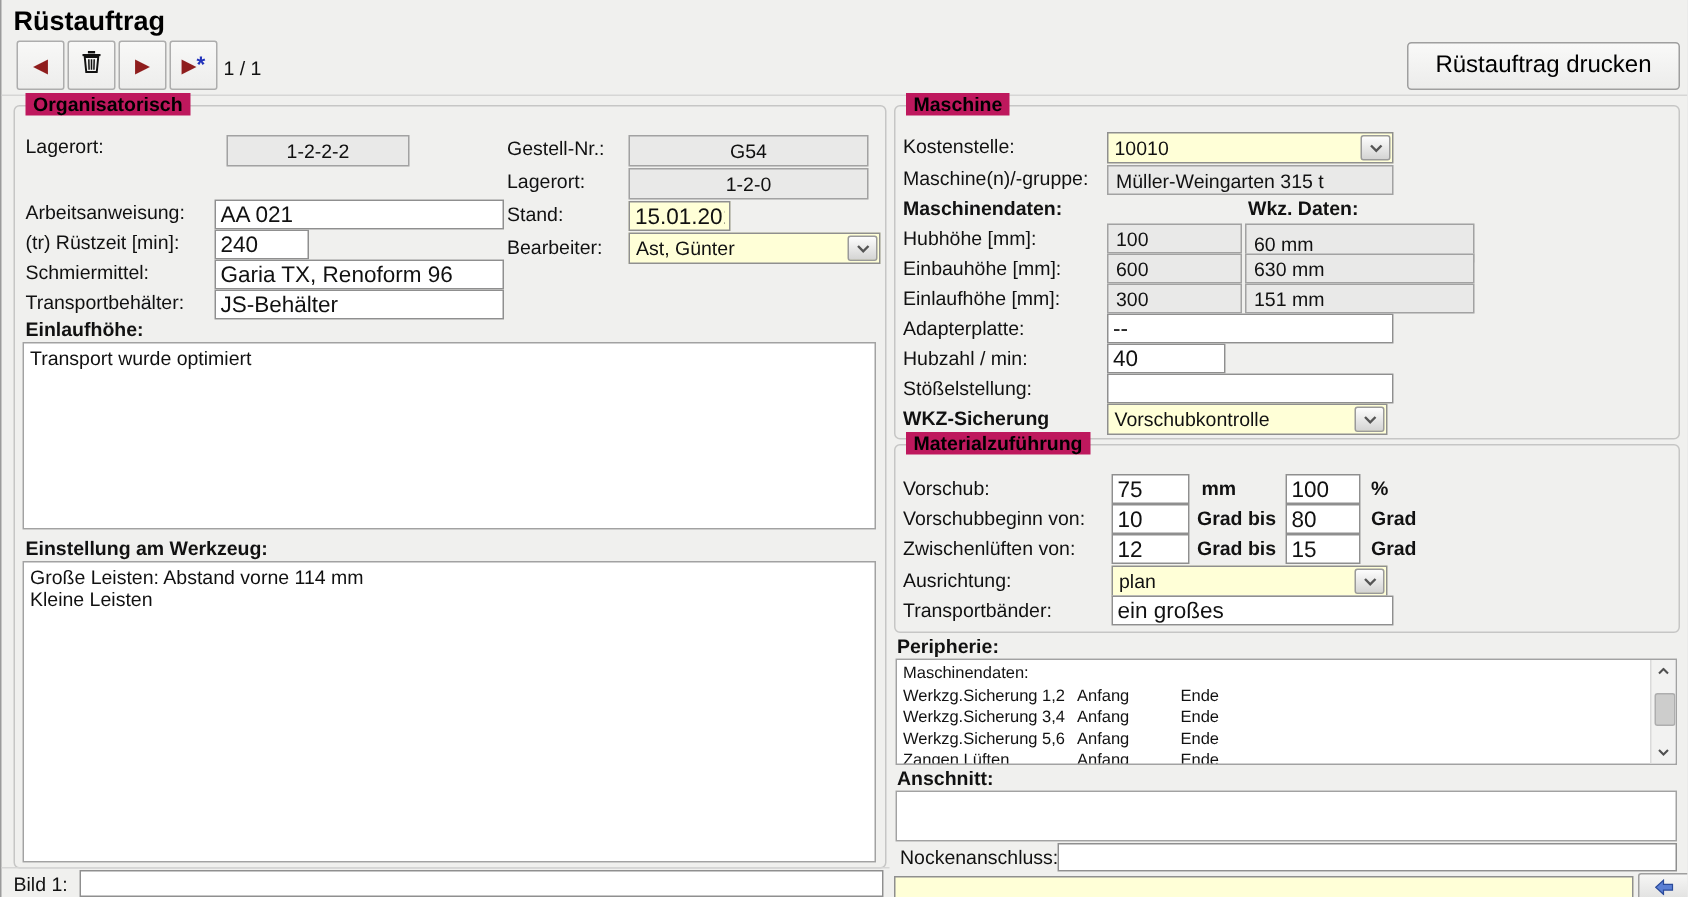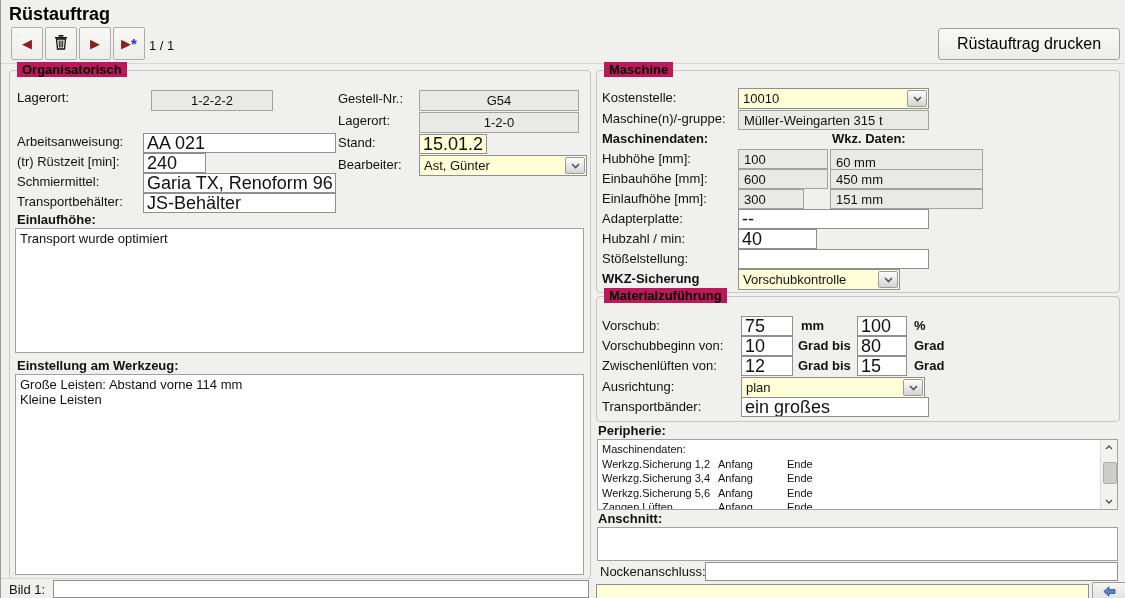--- a/index.html
+++ b/index.html
@@ -11,21 +11,21 @@
   .tbtn{position:absolute;width:30px;height:31px;background:linear-gradient(#f8f8f7,#ededec);
         border:1px solid #adadad;border-radius:2px;display:flex;align-items:center;justify-content:center;cursor:pointer;}
   .arrow{color:#8f1d1d;font-size:13px;line-height:13px;}
   .star{color:#2233bb;font-size:15px;font-weight:bold;line-height:10px;}
   .pbtn{position:absolute;left:937px;top:28px;width:180px;height:30px;background:linear-gradient(#f9f9f8,#ececeb);
         border:1px solid #9f9f9f;border-radius:3px;font-size:16px;display:flex;align-items:center;justify-content:center;cursor:pointer;}
   .hline{position:absolute;height:1px;background:#d6d6d5;}
   .grp{position:absolute;border:1px solid #c6c6c5;border-radius:4px;}
   .legend{position:absolute;top:-9px;left:7px;background:#be185d;padding:0 5px;font-weight:bold;font-size:13px;white-space:nowrap;}
   .inp{position:absolute;border:1px solid #8f8f8f;background:#fff;font-family:"Liberation Sans",sans-serif;
-       font-size:18px;padding:1px 3px;box-sizing:border-box;outline:none;color:#111;}
+       font-size:15px;padding:1px 3px;box-sizing:border-box;outline:none;color:#111;}
   .yellow{background:#ffffd7 !important;}
   .ro{position:absolute;border:1px solid #a2a2a2;background:#e9e9e8;font-size:13px;box-sizing:border-box;
       display:flex;align-items:center;padding:0 5px;color:#111;}
   .ro.center{justify-content:center;padding:0;}
   .combo{position:absolute;border:1px solid #8f8f8f;background:#ffffd7;box-sizing:border-box;font-size:13px;
          display:flex;align-items:center;padding-left:4px;color:#111;}
   .cbtn{position:absolute;right:1px;top:1px;bottom:1px;width:20px;background:linear-gradient(#fdfdfd,#d4d4d3);
         border:1px solid #9a9a9a;border-radius:2px;box-sizing:border-box;display:flex;align-items:center;justify-content:center;cursor:pointer;}
   .txt{position:absolute;background:#fff;border:1px solid #a2a2a2;box-sizing:border-box;font-size:13px;
        padding:2px 4px;white-space:pre-wrap;overflow:hidden;color:#111;}
@@ -144,37 +144,37 @@
 
   <div class="lbl b" style="left:601px;top:131px;">Maschinendaten:</div>
   <div class="lbl b" style="left:831px;top:131px;">Wkz. Daten:</div>
 
   <div class="lbl" style="left:601px;top:151px;">Hubhöhe [mm]:</div>
   <div class="ro" style="left:737px;top:149px;width:90px;height:20px;">100</div>
   <div class="ro" style="left:829px;top:149px;width:153px;height:26px;">60 mm</div>
 
   <div class="lbl" style="left:601px;top:171px;">Einbauhöhe [mm]:</div>
   <div class="ro" style="left:737px;top:169px;width:90px;height:20px;">600</div>
-  <div class="ro" style="left:829px;top:169px;width:153px;height:20px;">450 mm</div>
+  <div class="ro" style="left:829px;top:169px;width:153px;height:20px;">630 mm</div>
 
   <div class="lbl" style="left:601px;top:191px;">Einlaufhöhe [mm]:</div>
-  <div class="ro" style="left:737px;top:189px;width:66px;height:20px;">300</div>
+  <div class="ro" style="left:737px;top:189px;width:90px;height:20px;">300</div>
   <div class="ro" style="left:829px;top:189px;width:153px;height:20px;">151 mm</div>
 
   <div class="lbl" style="left:601px;top:211px;">Adapterplatte:</div>
   <input class="inp" style="left: 737px; top: 209px; width: 191px; height: 20px;" value="--">
 
   <div class="lbl" style="left:601px;top:231px;">Hubzahl / min:</div>
   <input class="inp" style="left: 737px; top: 229px; width: 79px; height: 20px;" value="40">
 
   <div class="lbl" style="left:601px;top:251px;">Stößelstellung:</div>
   <input class="inp" style="left: 737px; top: 249px; width: 191px; height: 20px;" value="">
 
   <div class="lbl b" style="left:601px;top:271px;">WKZ-Sicherung</div>
-  <div class="combo" style="left:737px;top:269px;width:162px;height:21px;">
+  <div class="combo" style="left:737px;top:269px;width:187px;height:21px;">
     <span>Vorschubkontrolle</span>
     <span class="cbtn">
       <svg width="9" height="6" viewBox="0 0 9 6">
           <path d="M1 1 L4.5 4.5 L8 1" fill="none" stroke="#555" stroke-width="1.6"></path>
         </svg>
     </span>
   </div>
 
   <div class="grp" style="left:595px;top:296px;width:522px;height:124px;">
     <span class="legend">Materialzuführung</span>

